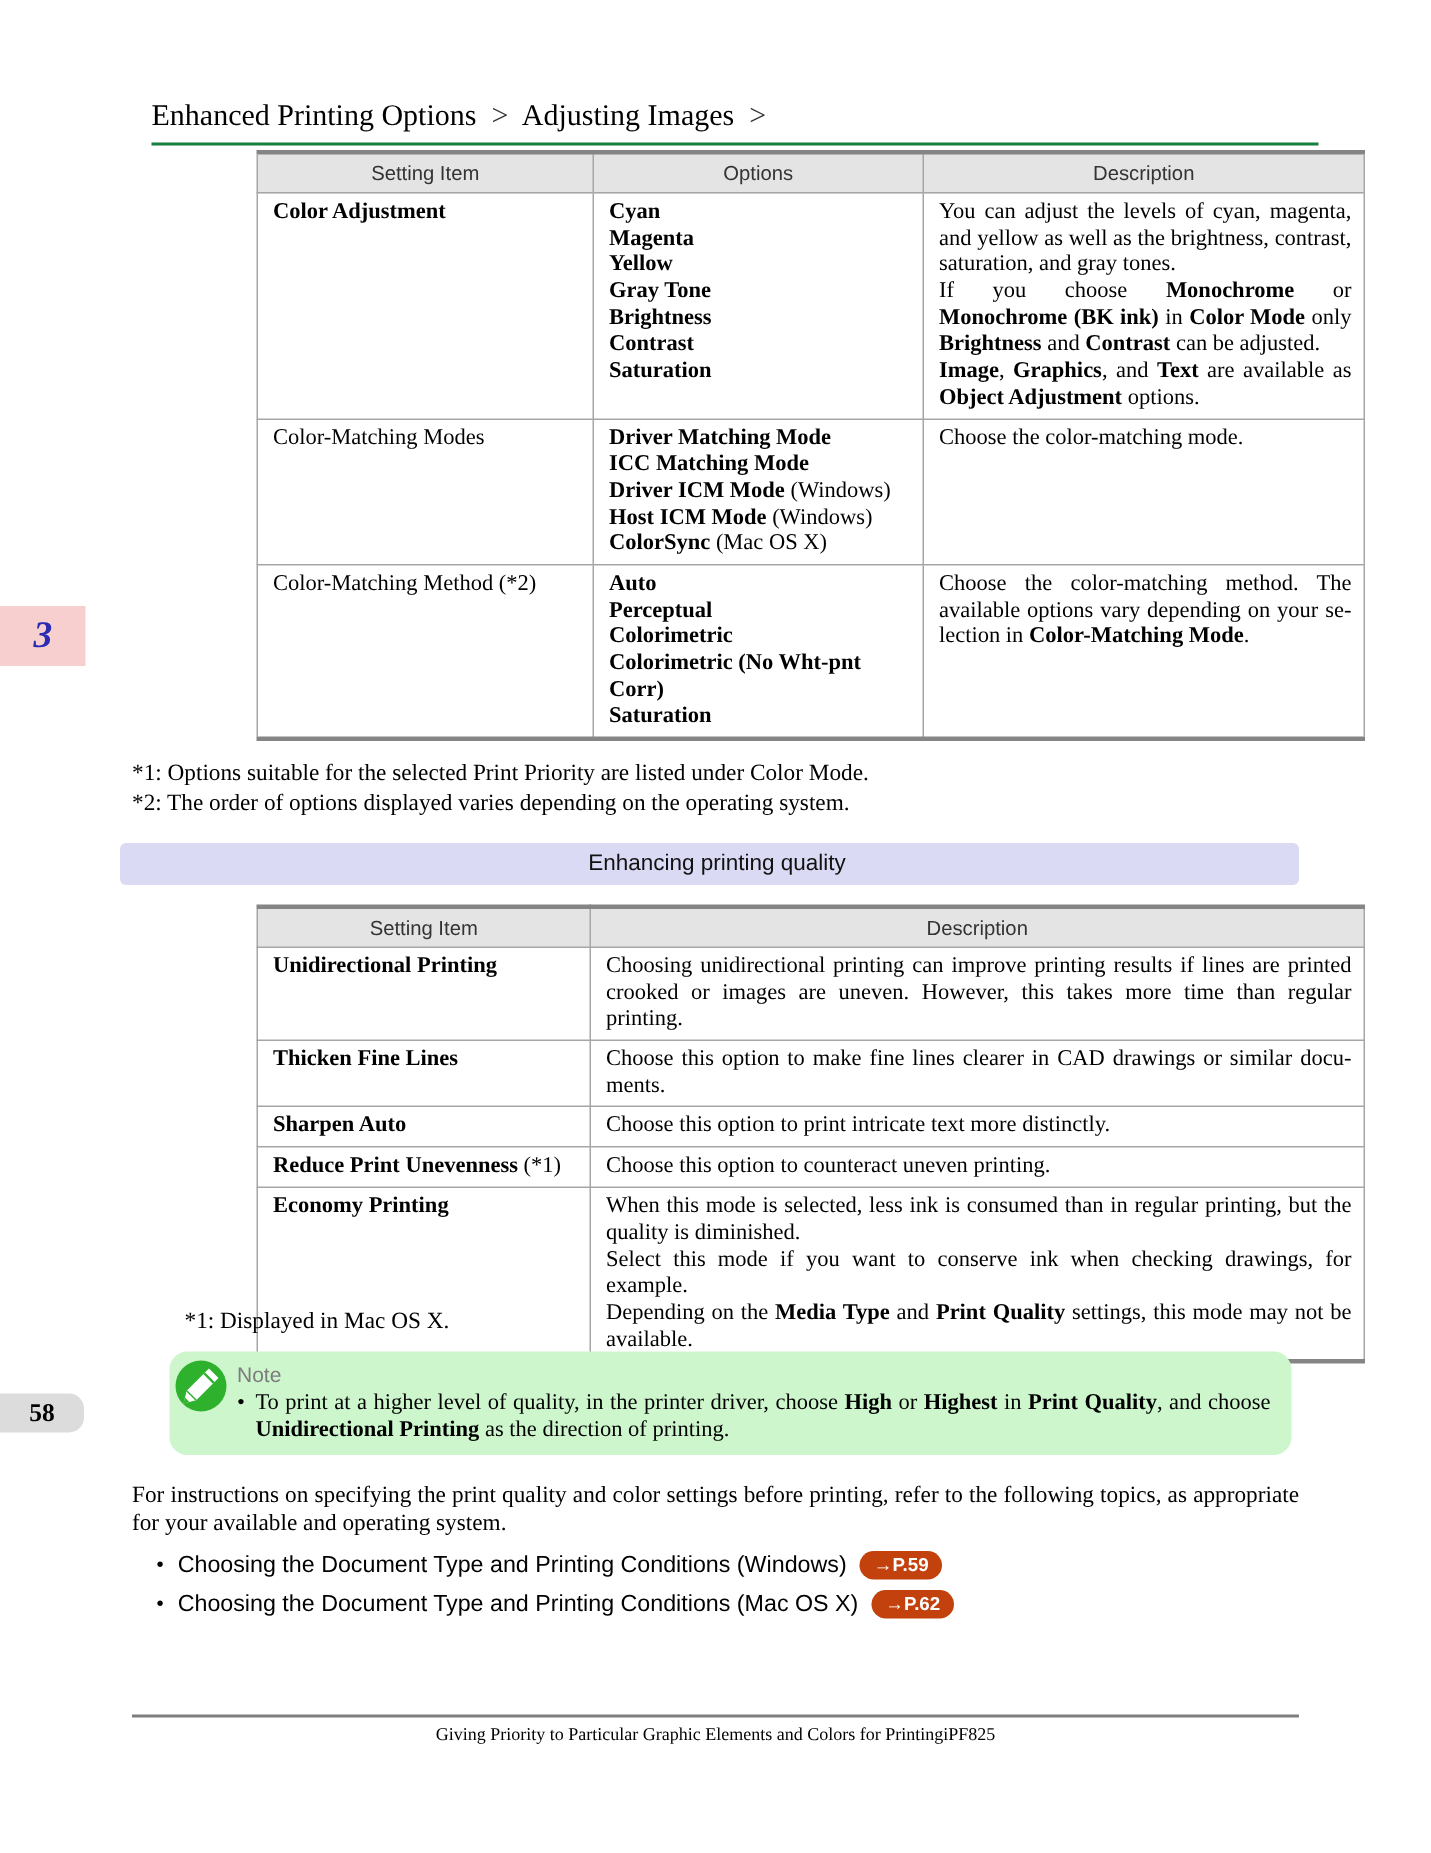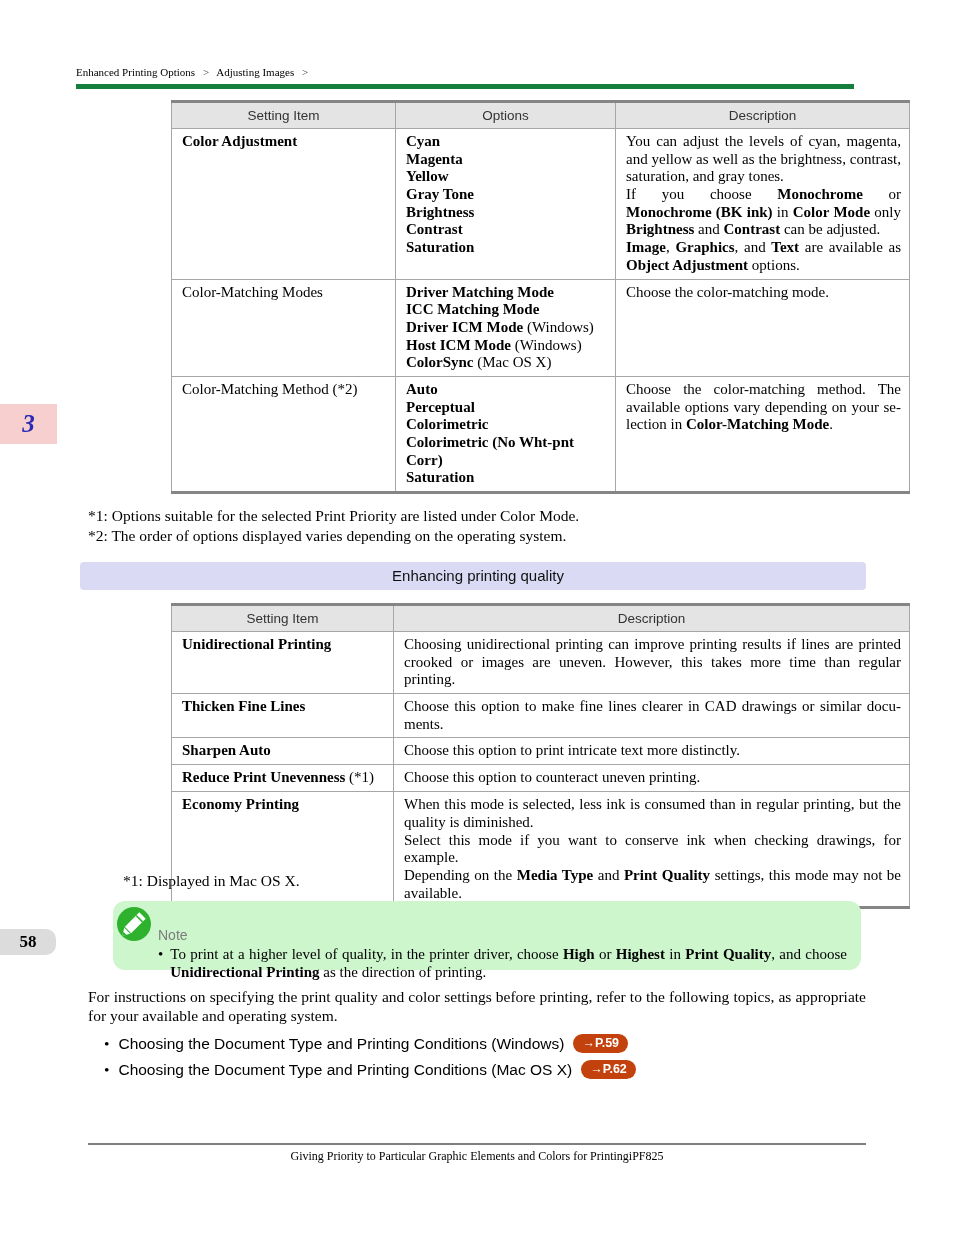--- a/index.html
+++ b/index.html
@@ -1,21 +1,21 @@
 <!DOCTYPE html>
 <html><head>
 <meta charset="utf-8">
 <style>
   html,body{margin:0;padding:0;background:#ffffff;}
   .page{position:relative;width:954px;height:1235px;background:#ffffff;
         font-family:"Liberation Serif",serif;color:#000;overflow:hidden;}
 
   
-  .breadcrumb{position:absolute;left:76px;top:66px;width:778px;
-              font-size:11px;border-bottom:5px solid #15803d;padding-bottom:6px;}
+  .breadcrumb{position:absolute;left:101px;top:66px;width:778px;
+              font-size:20px;border-bottom:2px solid #15803d;padding-bottom:6px;}
   .breadcrumb .sep{margin:0 5px;color:#333;}
 
   
   .chapter-tab{position:absolute;left:0;top:404px;width:57px;height:40px;background:#f8cfcf;
                text-align:center;line-height:40px;
                font-style:italic;font-weight:bold;font-size:25px;color:#2b2bb4;}
   .page-badge{position:absolute;left:0;top:929px;width:56px;height:26px;background:#dcdcdc;
               border-radius:0 10px 10px 0;text-align:center;line-height:26px;
               font-weight:bold;font-size:17px;}
 
@@ -41,21 +41,21 @@
   
   .secbar{position:absolute;left:80px;top:562px;width:776px;height:28px;background:#dadaf5;
           border-radius:4px;font-family:"Liberation Sans",sans-serif;font-size:15px;
           line-height:28px;padding-left:10px;color:#111;text-align:center;}
 
   
   .note-box{position:absolute;left:113px;top:901px;width:748px;height:69px;
             background:#cdf6cd;border-radius:12px;box-sizing:border-box;}
   .note-icon{position:absolute;left:1px;top:3px;width:40px;height:40px;}
   .note-label{margin-left:45px;padding-top:7px;font-family:"Liberation Sans",sans-serif;
-              font-size:14px;color:#7c7c7c;margin-top:19px;}
+              font-size:14px;color:#7c7c7c;}
   .note-item{display:flex;margin:2px 14px 0 45px;font-size:15px;line-height:1.2;}
   .note-item .blt{margin-right:7px;}
   .note-item .nt{text-align:justify;flex:1;}
 
   
   .para{position:absolute;left:88px;top:987px;width:778px;font-size:15.5px;
         line-height:19px;text-align:justify;}
   .links{position:absolute;left:104px;top:1031px;width:770px;
          font-family:"Liberation Sans",sans-serif;font-size:15.5px;}
   .link-row{display:flex;align-items:center;height:25px;margin-bottom:1px;cursor:pointer;}

